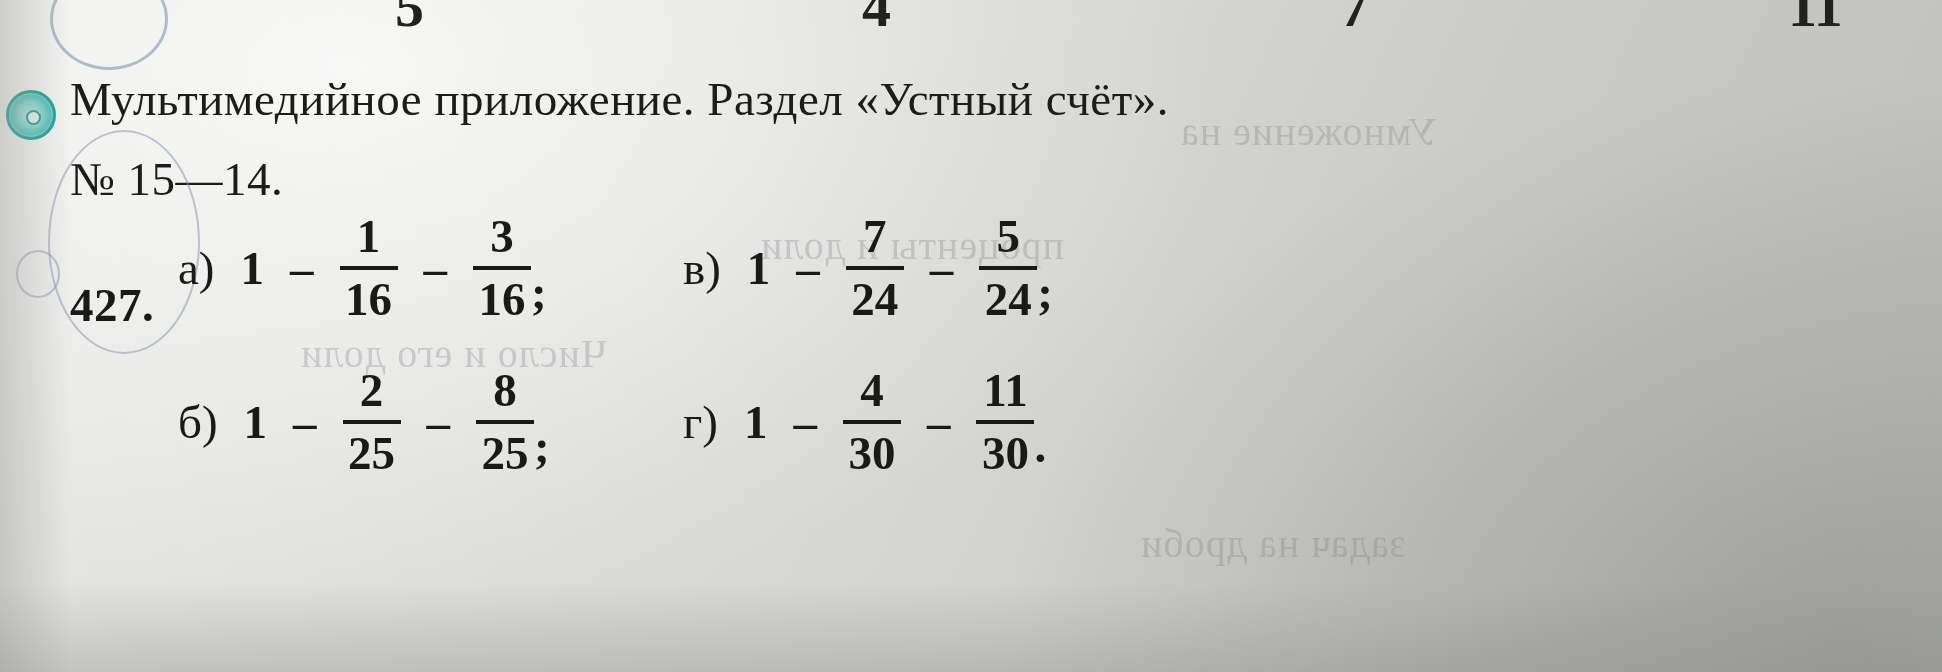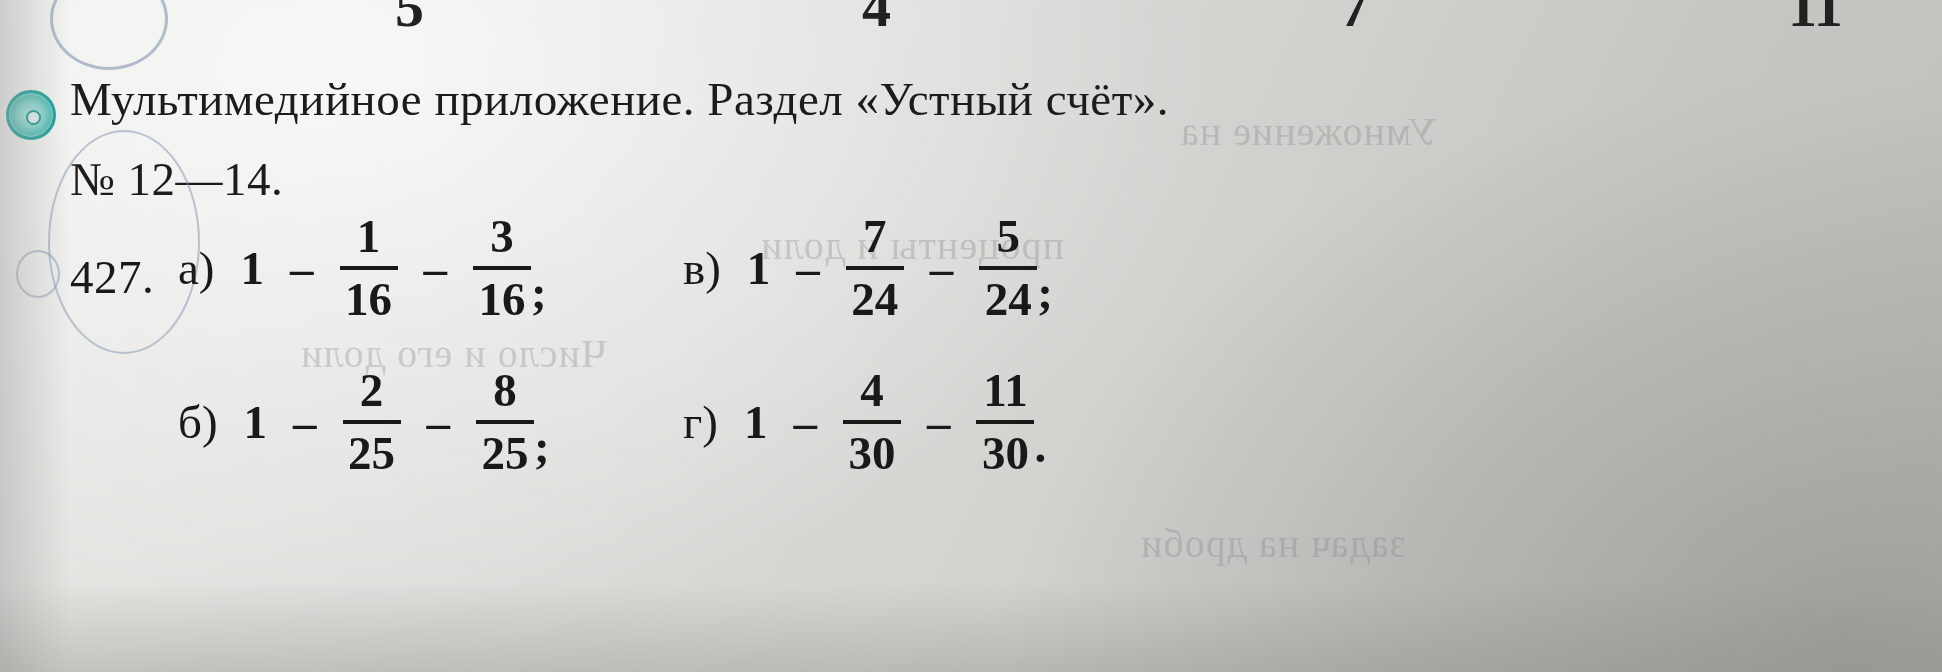--- a/index.html
+++ b/index.html
@@ -92,22 +92,23 @@
   .row {
     position: absolute;
     display: flex;
     align-items: center;
     white-space: nowrap;
     color: #1b1917;
   }
 
   .num-label {
     font-size: 47px;
-    font-weight: 400;
+    font-weight: 700;
     letter-spacing: 0.5px;
+    margin-top: 28px;
   }
 
   .part-label {
     font-size: 47px;
   }
 
   .one {
     font-size: 47px;
     font-weight: 700;
   }
@@ -179,21 +180,21 @@
   <div class="ghost" style="left:1140px; top:520px; font-size:40px;">задач на дроби</div>
 
   <div class="topnum" style="left:395px; top:-22px;">5</div>
   <div class="topnum" style="left:862px; top:-22px;">4</div>
   <div class="topnum" style="left:1340px; top:-22px;">7</div>
   <div class="topnum" style="left:1788px; top:-22px;">11</div>
 
   <div class="disc" style="left:6px; top:90px;"></div>
 
   <div class="para" style="left:70px; top:70px;">Мультимедийное   приложение.   Раздел   «Устный   счёт».</div>
-  <div class="para" style="left:70px; top:150px;">№ 12—14.</div>
+  <div class="para" style="left:70px; top:150px;">№ 15—14.</div>
 
   <div class="pencil" style="left:50px; top:-32px; width:112px; height:96px;"></div>
   <div class="pencil thin" style="left:48px; top:130px; width:148px; height:220px;"></div>
   <div class="pencil thin" style="left:16px; top:250px; width:40px; height:44px;"></div>
 
   <div class="row num-label" style="left:70px; top:250px;">427.</div>
 
   <div class="row" style="left:178px; top:213px;">
     <span class="part-label">а)</span>
     <span class="sp-m"></span>

